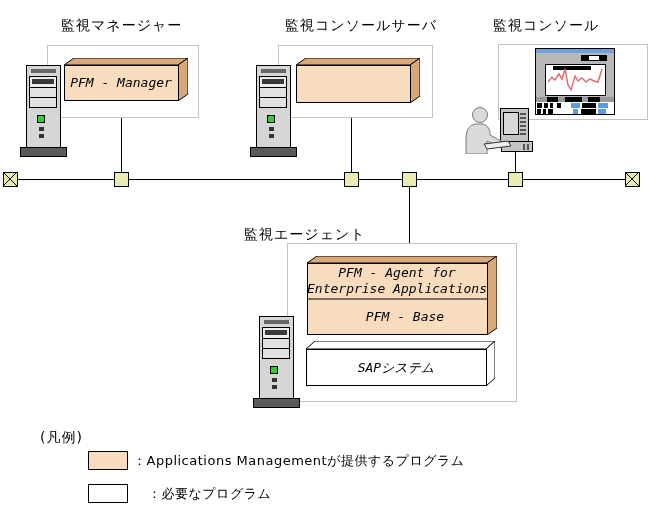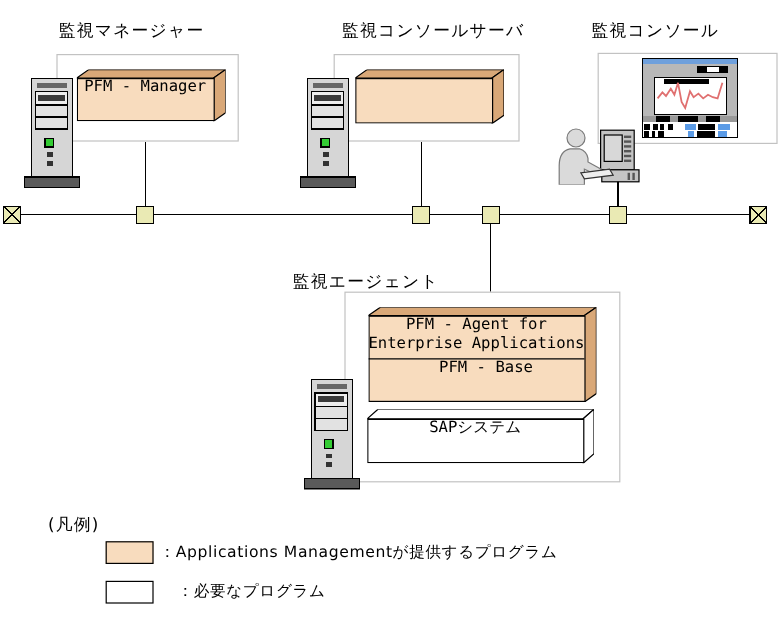--- a/index.html
+++ b/index.html
@@ -17,23 +17,23 @@
   }
   html,body{margin:0;padding:0;background:#fff;}
   .canvas{
     position:relative;width:650px;height:517px;background:#fff;
     font-family:"DejaVu Sans","Liberation Sans",sans-serif;color:#000;overflow:hidden;
   }
   .abs{position:absolute;}
   .node-label{font-size:14px;letter-spacing:1px;white-space:nowrap;}
   .container-box{position:absolute;border:1px solid var(--container-border);background:#fff;box-sizing:border-box;}
   .progtext{
-    position:absolute;display:flex;flex-direction:column;align-items:center;justify-content:flex-start;
+    position:absolute;display:flex;flex-direction:column;align-items:center;justify-content:center;
     text-align:center;font-family:"DejaVu Sans Mono","Liberation Mono",monospace;
-    font-size:13px;line-height:16px;white-space:nowrap;
+    font-size:13px;line-height:16px;white-space:nowrap;font-style:italic;
   }
   .legend-title{font-size:14px;letter-spacing:1px;}
   .legend-label{font-size:13px;line-height:19px;letter-spacing:0.5px;white-space:nowrap;}
   .swatch{position:absolute;width:40px;height:19px;border:1px solid #000;box-sizing:border-box;}
   .swatch.provided{background:var(--provided-fill);}
   .swatch.required{background:var(--required-fill);}
   svg{display:block;}
 </style>
 </head>
 <body>
@@ -64,21 +64,21 @@
       <line x1="625" y1="172" x2="639" y2="186" stroke="#000"></line>
       <line x1="639" y1="172" x2="625" y2="186" stroke="#000"></line>
     </g>
   </svg>
 
   <div class="container-box" style="left:47px;top:45px;width:152px;height:73px"></div>
   <div class="container-box" style="left:278px;top:45px;width:155px;height:73px"></div>
   <div class="container-box" style="left:498px;top:44px;width:150px;height:76px"></div>
   <div class="container-box" style="left:287px;top:243px;width:230px;height:159px"></div>
 
-  <div class="abs node-label" style="left:49px;top:17px">監視マネージャー</div>
+  <div class="abs node-label" style="left:61px;top:17px">監視マネージャー</div>
   <div class="abs node-label" style="left:285px;top:17px">監視コンソールサーバ</div>
   <div class="abs node-label" style="left:493px;top:17px">監視コンソール</div>
   <div class="abs node-label" style="left:244px;top:226px">監視エージェント</div>
 
   <svg class="abs" style="left:20px;top:63px" width="47" height="94" shape-rendering="crispEdges">
     <rect x="0.5" y="84.5" width="46" height="9" style="fill:var(--server-base)" stroke="#000"></rect>
     <rect x="6.5" y="2.5" width="34" height="82" style="fill:var(--server-body)" stroke="#000"></rect>
     <rect x="11" y="6" width="25" height="4" fill="#666"></rect>
     <rect x="9.5" y="13.5" width="27" height="11" fill="#EDEDED" stroke="#000"></rect>
     <rect x="12" y="16" width="22" height="5" fill="#3A3A3A"></rect>

